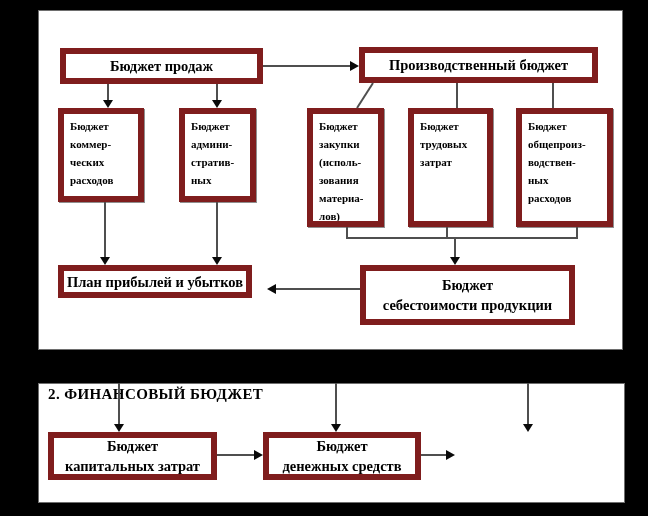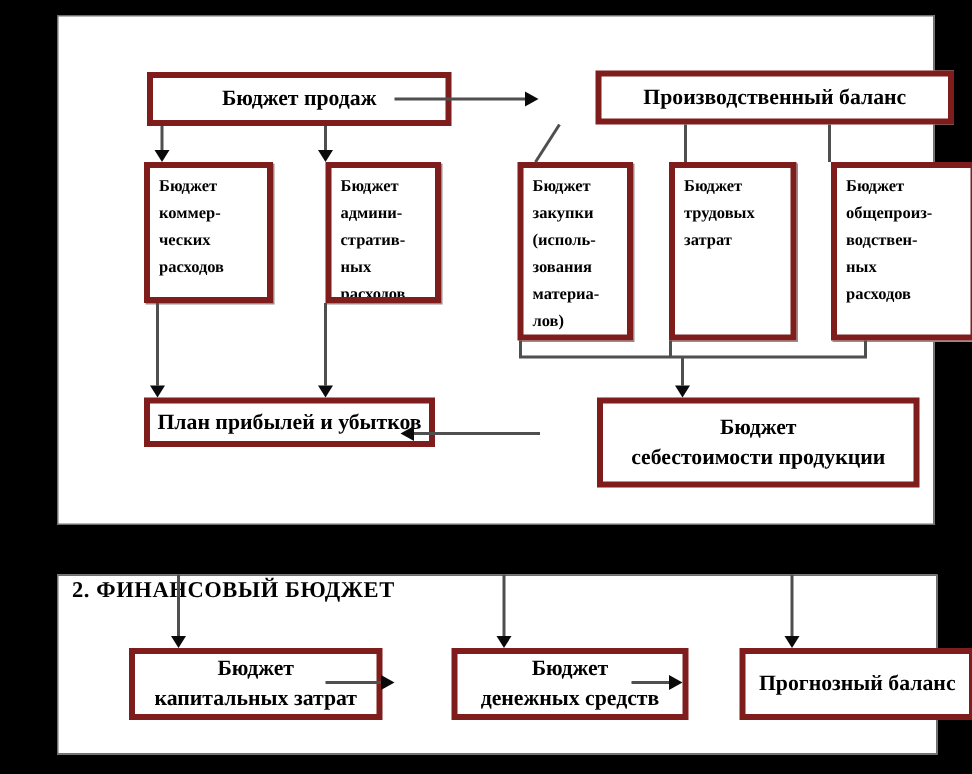--- a/index.html
+++ b/index.html
@@ -23,24 +23,23 @@
   .section-title {
     position: absolute;
     font-size: 15px;
     font-weight: bold;
     white-space: pre;
     letter-spacing: 0.4px;
   }
   .box {
     position: absolute;
     background: #fff;
-    border: 4px solid #7f1d1d;
+    border: 6px solid #7f1d1d;
     box-sizing: border-box;
     font-weight: bold;
-    margin-left: 38px;
   }
   .box.center {
     display: flex;
     align-items: center;
     justify-content: center;
     text-align: center;
     font-size: 14.5px;
     white-space: pre-line;
     line-height: 20px;
   }
@@ -79,21 +78,21 @@
 <body>
 
 <div class="stage">
 
   <section class="panel panel1"></section>
   <section class="panel panel2"></section>
 
   <div class="section-title t-financial">2. ФИНАНСОВЫЙ БЮДЖЕТ</div>
 
   <div class="box center b-sales">Бюджет продаж</div>
-  <div class="box center b-production">Производственный баланс</div>
+  <div class="box center b-production">Производственный бюджет</div>
 
   <div class="box small b-commercial">Бюджет
 коммер-
 ческих
 расходов</div>
   <div class="box small b-admin">Бюджет
 админи-
 стратив-
 ных
 расходов</div>
@@ -113,21 +112,20 @@
 расходов</div>
 
   <div class="box center b-profit">План прибылей и убытков</div>
   <div class="box center b-cost">Бюджет
 себестоимости продукции</div>
 
   <div class="box center b-capital">Бюджет
 капитальных затрат</div>
   <div class="box center b-cash">Бюджет
 денежных средств</div>
-  <div class="box center b-forecast">Прогнозный баланс</div>
 
   <svg class="connectors" width="648" height="516" viewBox="0 0 648 516">
 
     <g>
       <line x1="263" y1="66" x2="350" y2="66"></line>
       <polygon points="350,61 359,66 350,71"></polygon>
     </g>
 
     <g>
       <line x1="108" y1="84" x2="108" y2="100"></line>

